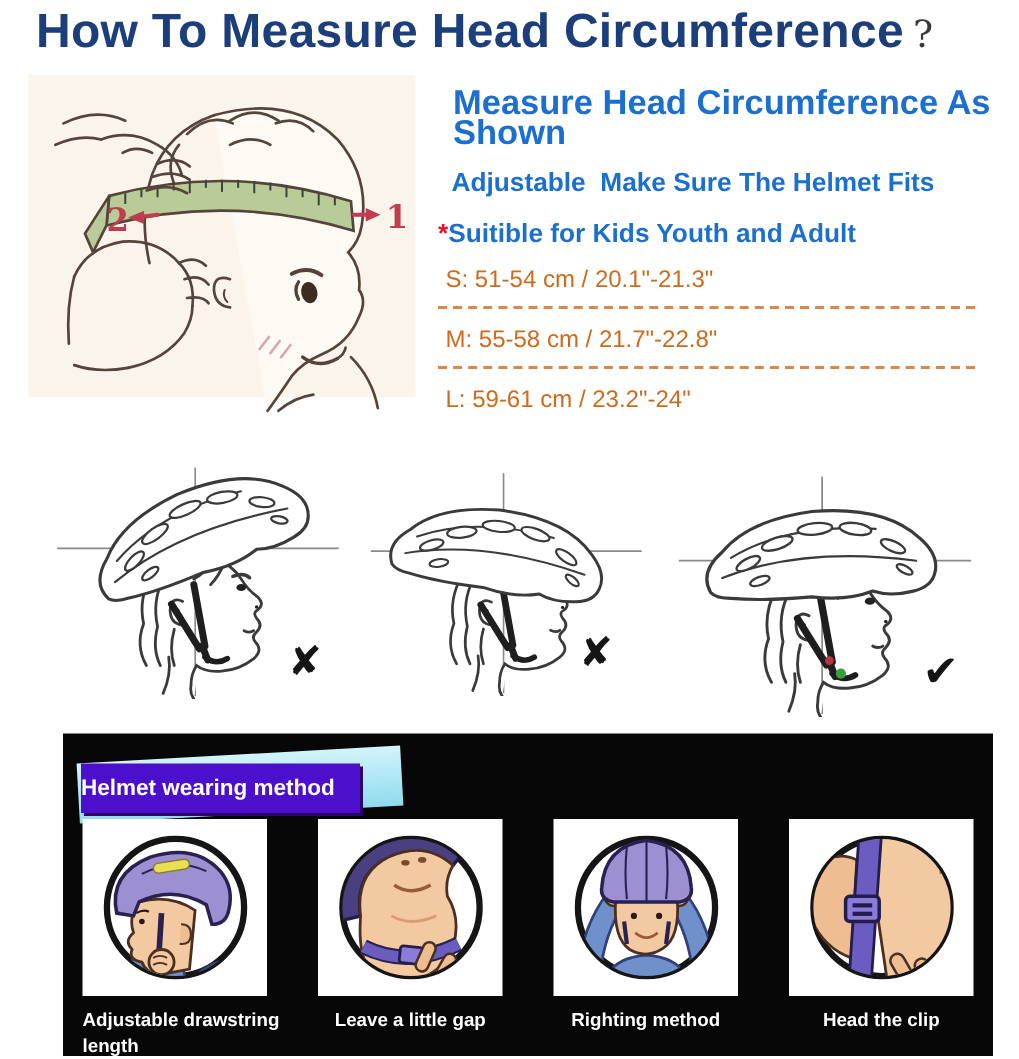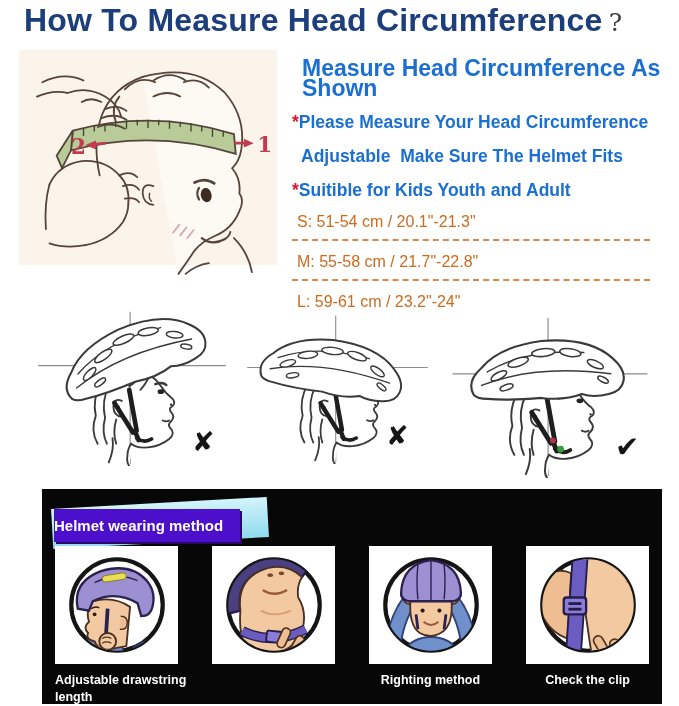--- a/index.html
+++ b/index.html
@@ -166,21 +166,20 @@
       <polygon points="74,106 86,101 86,111" fill="#c23b4e"></polygon>
       <text x="58" y="116" font-family="DejaVu Serif, serif" font-weight="bold" font-size="24" fill="#c23b4e">2</text>
       <path d="M242,104 L254,104" stroke="#c23b4e" stroke-width="3" stroke-linecap="round"></path>
       <polygon points="262,104 251,99 251,109" fill="#c23b4e"></polygon>
       <text x="266" y="114" font-family="DejaVu Serif, serif" font-weight="bold" font-size="24" fill="#c23b4e">1</text>
     </g>
   </svg>
 
   <div class="note-block">
     <div class="nb-heading">Measure Head Circumference As Shown</div>
-    <div class="nb-line nb-line1"><span class="star">*</span><span>Please Measure Your Head Circumference</span></div>
     <div class="nb-line nb-line2">Adjustable  Make Sure The Helmet Fits</div>
     <div class="nb-line nb-line3"><span class="star">*</span><span>Suitible for Kids Youth and Adult</span></div>
     <div class="size-row">S: 51-54 cm / 20.1"-21.3"</div>
     <div class="size-div"></div>
     <div class="size-row">M: 55-58 cm / 21.7"-22.8"</div>
     <div class="size-div"></div>
     <div class="size-row">L: 59-61 cm / 23.2"-24"</div>
   </div>
 
   <div class="fit-fig" style="left:32px;top:308px;width:200px;height:158px;">
@@ -270,20 +269,21 @@
               <path d="M46,66 Q60,74 78,66" stroke="#d99c72" stroke-width="2" fill="none"></path>
               <path d="M26,88 Q58,104 94,86" stroke="#2a2150" stroke-width="11" fill="none"></path>
               <path d="M26,88 Q58,104 94,86" stroke="#6a5cc0" stroke-width="8" fill="none"></path>
               <rect x="52" y="88" width="16" height="12" rx="2" transform="rotate(6 60 94)" fill="#8a7cd8" stroke="#241c4a" stroke-width="2"></rect>
               <rect x="66" y="84" width="9" height="22" rx="4.5" transform="rotate(24 70 95)" fill="#eebd92" stroke="#4a3020" stroke-width="1.8"></rect>
               <rect x="80" y="92" width="9" height="22" rx="4.5" transform="rotate(30 84 103)" fill="#eebd92" stroke="#4a3020" stroke-width="1.8"></rect>
               <circle cx="94" cy="114" r="14" fill="#f3c9a2" stroke="#4a3020" stroke-width="2"></circle>
             </g>
           </svg>
         </div>
+        <div class="caption center">Leave a little gap</div>
       </div>
 
       <div class="step">
         <div class="step-card">
           <svg viewBox="0 0 120 120">
             <defs>
                 <clipPath id="cp3">
                   <circle cx="60" cy="60" r="49"></circle>
                 </clipPath>
               </defs>
@@ -322,19 +322,19 @@
               <path d="M96,22 q8,6 6,14" stroke="#9a5a3a" stroke-width="2" fill="none"></path>
               <path d="M44,2 L60,2 L52,118 L36,118 Z" fill="#6a5cc0" stroke="#241c4a" stroke-width="2"></path>
               <rect x="34" y="52" width="24" height="18" rx="3" fill="#8a7cd8" stroke="#241c4a" stroke-width="2.5"></rect>
               <rect x="39" y="57" width="14" height="3" fill="#241c4a"></rect>
               <rect x="39" y="63" width="14" height="3" fill="#241c4a"></rect>
               <rect x="70" y="92" width="10" height="26" rx="5" transform="rotate(-30 75 105)" fill="#eebd92" stroke="#4a3020" stroke-width="1.8"></rect>
               <rect x="86" y="96" width="10" height="24" rx="5" transform="rotate(-22 91 108)" fill="#eebd92" stroke="#4a3020" stroke-width="1.8"></rect>
             </g>
           </svg>
         </div>
-        <div class="caption center">Check the clip</div>
+        <div class="caption center">Head the clip</div>
       </div>
 
     </div>
   </div>
 
 </div>
 
 </body></html>

